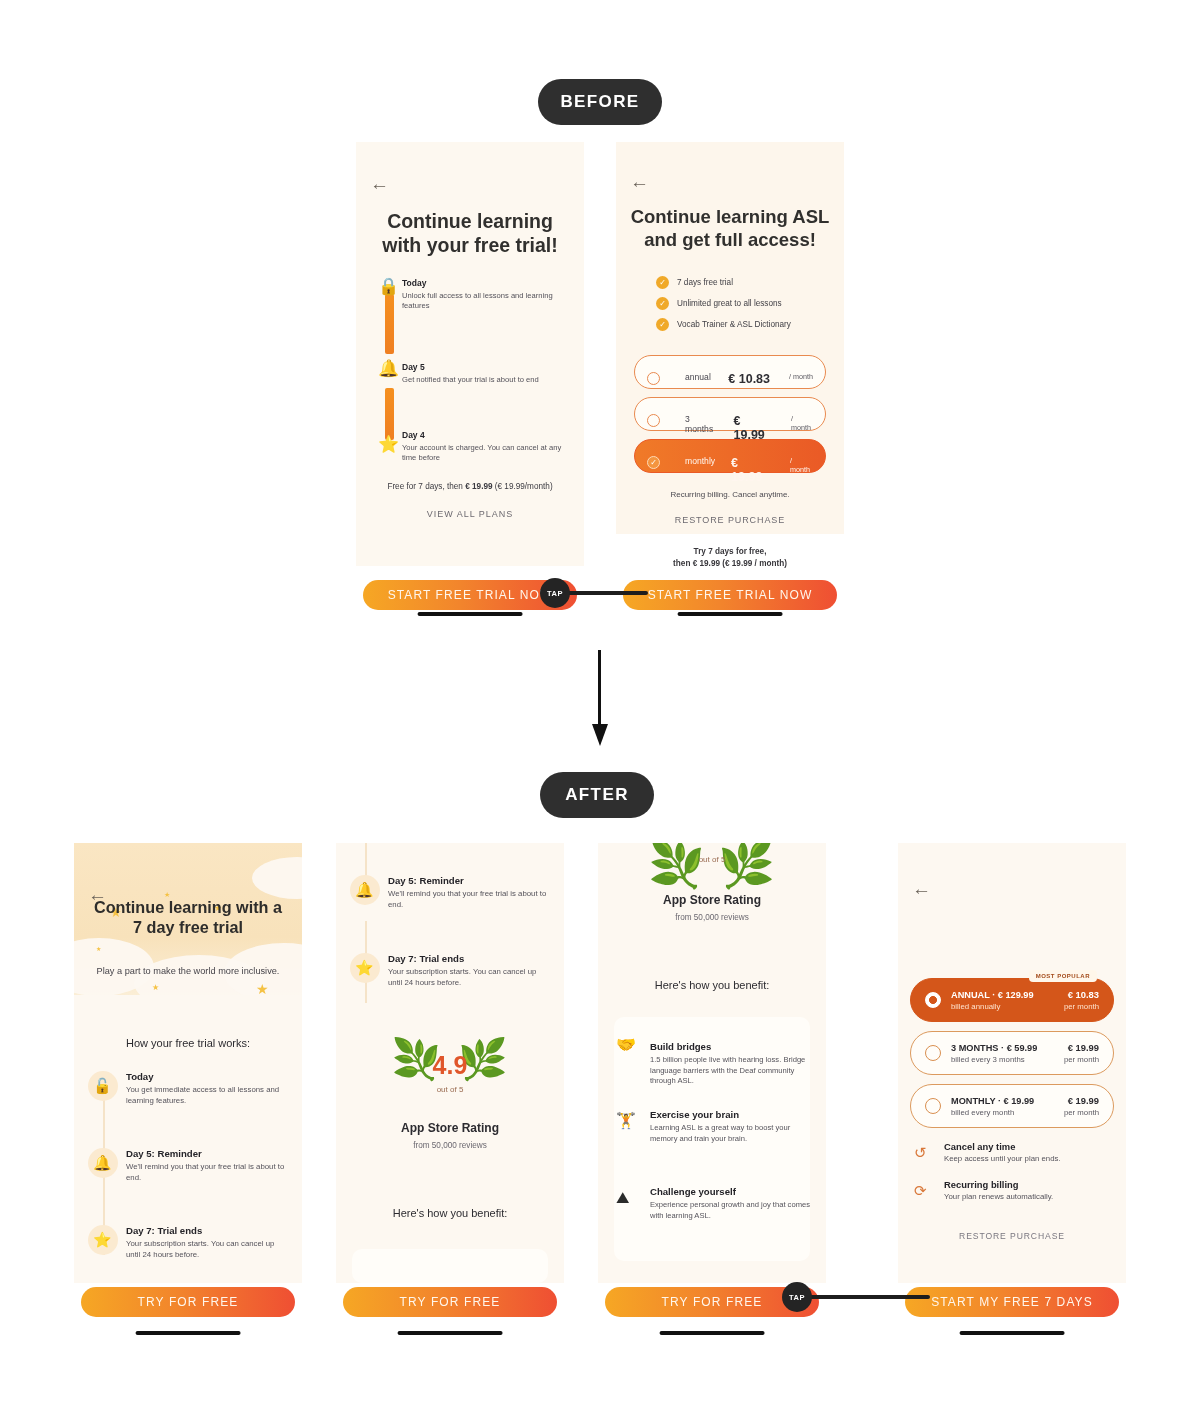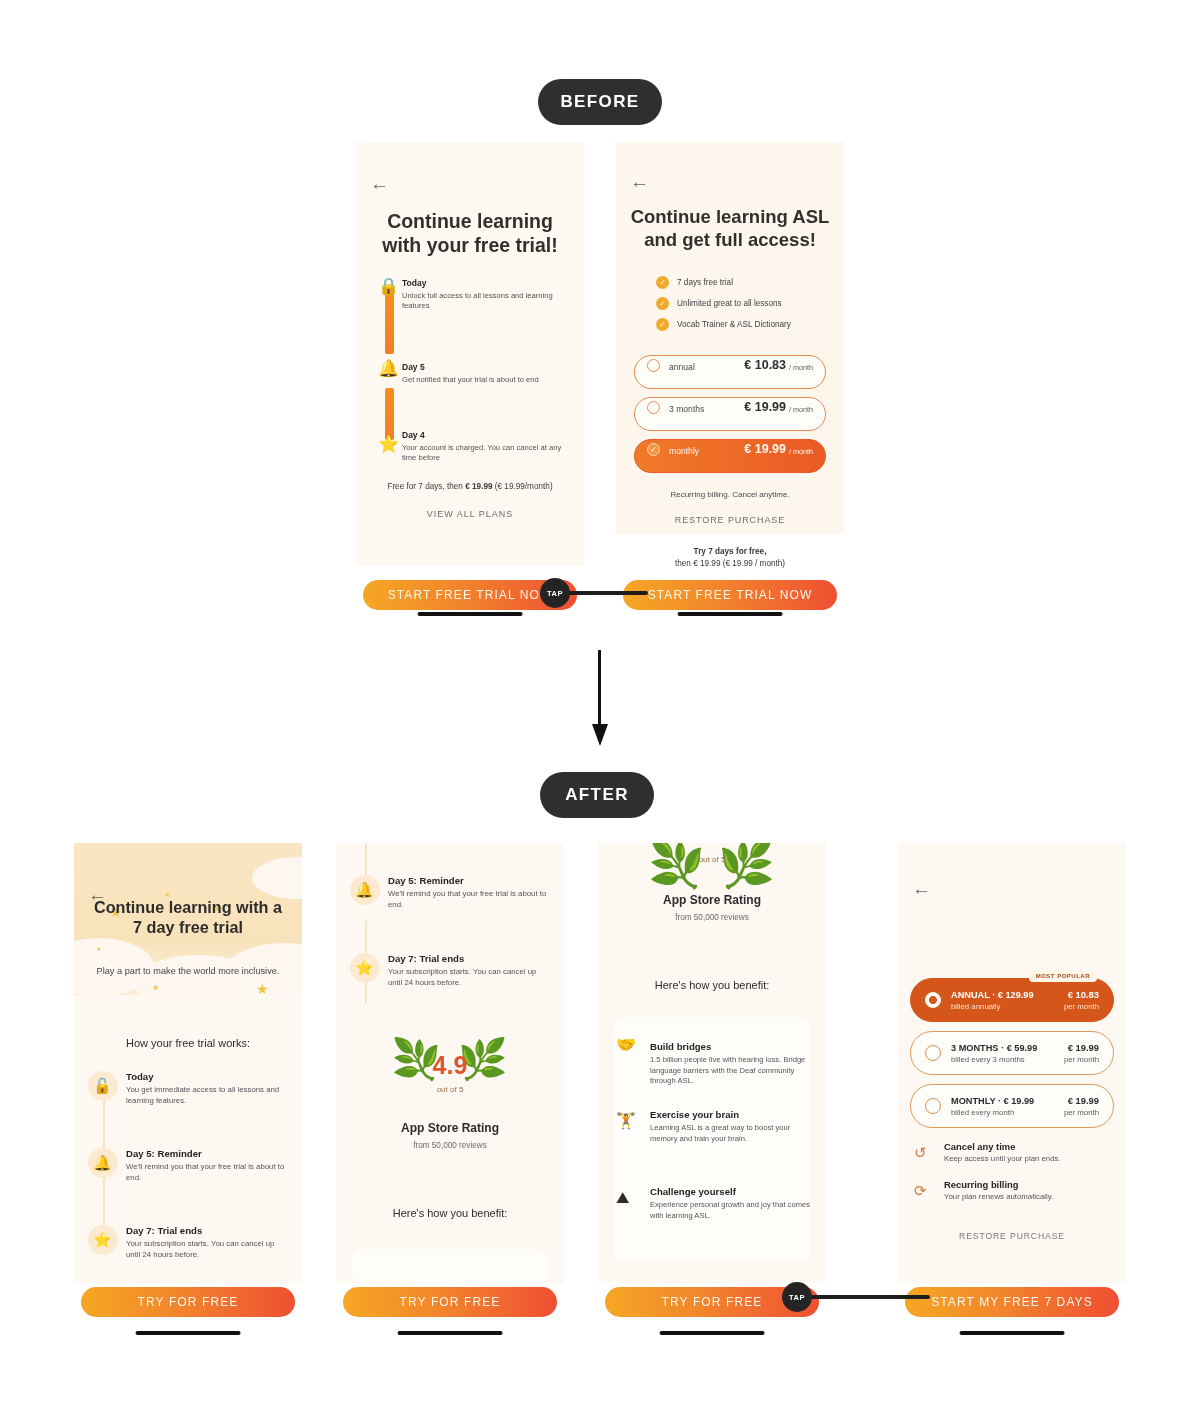--- a/index.html
+++ b/index.html
@@ -86,38 +86,39 @@
   #b2 { left: 616px; top: 142px; width: 228px; height: 484px; }
   #b2 .screen { height: 392px; background: #fdf6ec; }
   #b2 .ttl { position:absolute; left:0; right:0; top:64px; text-align:center;
              font-size: 18.5px; font-weight: bold; color:#31302e; line-height: 1.22; }
   .feat { position:absolute; left: 40px; display:flex; align-items:center; gap:8px; }
   .check { width: 13px; height: 13px; border-radius:50%; background:#f0a929;
            color:#fff; font-size:8px; display:flex; align-items:center; justify-content:center; }
   .feat span.t { font-size: 8.2px; color:#3f3e44; }
   .plan {
     position:absolute; left: 18px; right: 18px; height: 33px;
-    border-radius: 18px; display:flex; align-items:flex-end;
+    border-radius: 18px; display:flex; align-items:flex-start;
     background:#fffdf8; border: 1.4px solid #e98a4f;
     padding: 16px 12px;
+    gap: 16px;
   }
   .plan .radio { width:13px; height:13px; border-radius:50%; border:1.6px solid #e98a4f; flex:0 0 auto; }
   .plan .pname { font-size:8.6px; color:#4a4850; margin-left:9px; }
   .plan .pprice { margin-left:auto; font-size:12.5px; font-weight:bold; color:#2f2e33; }
   .plan .punit { font-size:7.2px; color:#5d5b62; margin-left:3px; font-weight: normal;}
   .plan.sel { background: linear-gradient(90deg,#f07a28,#ea5a26); border-color:#ea5a26; }
   .plan.sel .pname, .plan.sel .pprice, .plan.sel .punit { color:#fff6ef; }
   .plan.sel .radio { border-color:#ffd9b6; background:#f4953f; color:#fff; font-size:8px;
                      display:flex; align-items:center; justify-content:center; }
   #b2 .rec { position:absolute; left:0; right:0; top:348px; text-align:center; font-size:8px; color:#4c4a51; }
   #b2 .restore { position:absolute; left:0; right:0; top:373px; text-align:center;
                  font-size:9px; letter-spacing:.9px; color:#6d6a70; }
   #b2 .trial { position:absolute; left:0; right:0; top:404px; text-align:center;
                font-size:8.2px; color:#37363b; line-height:1.5; font-weight:bold; }
-  #b2 .trial .l2 { font-weight: normal; }
+  #b2 .trial .l2 { font-weight: bold; }
 
   
   #a1 { left: 74px; top: 843px; width: 228px; height: 500px; }
   #a2 { left: 336px; top: 843px; width: 228px; height: 500px; }
   #a3 { left: 598px; top: 843px; width: 228px; height: 500px; }
   #a4 { left: 898px; top: 843px; width: 228px; height: 500px; }
   .after .screen { height: 440px; background: #fdf8f1; }
 
   .hero {
     position:absolute; left:0; right:0; top:0; height: 152px;

